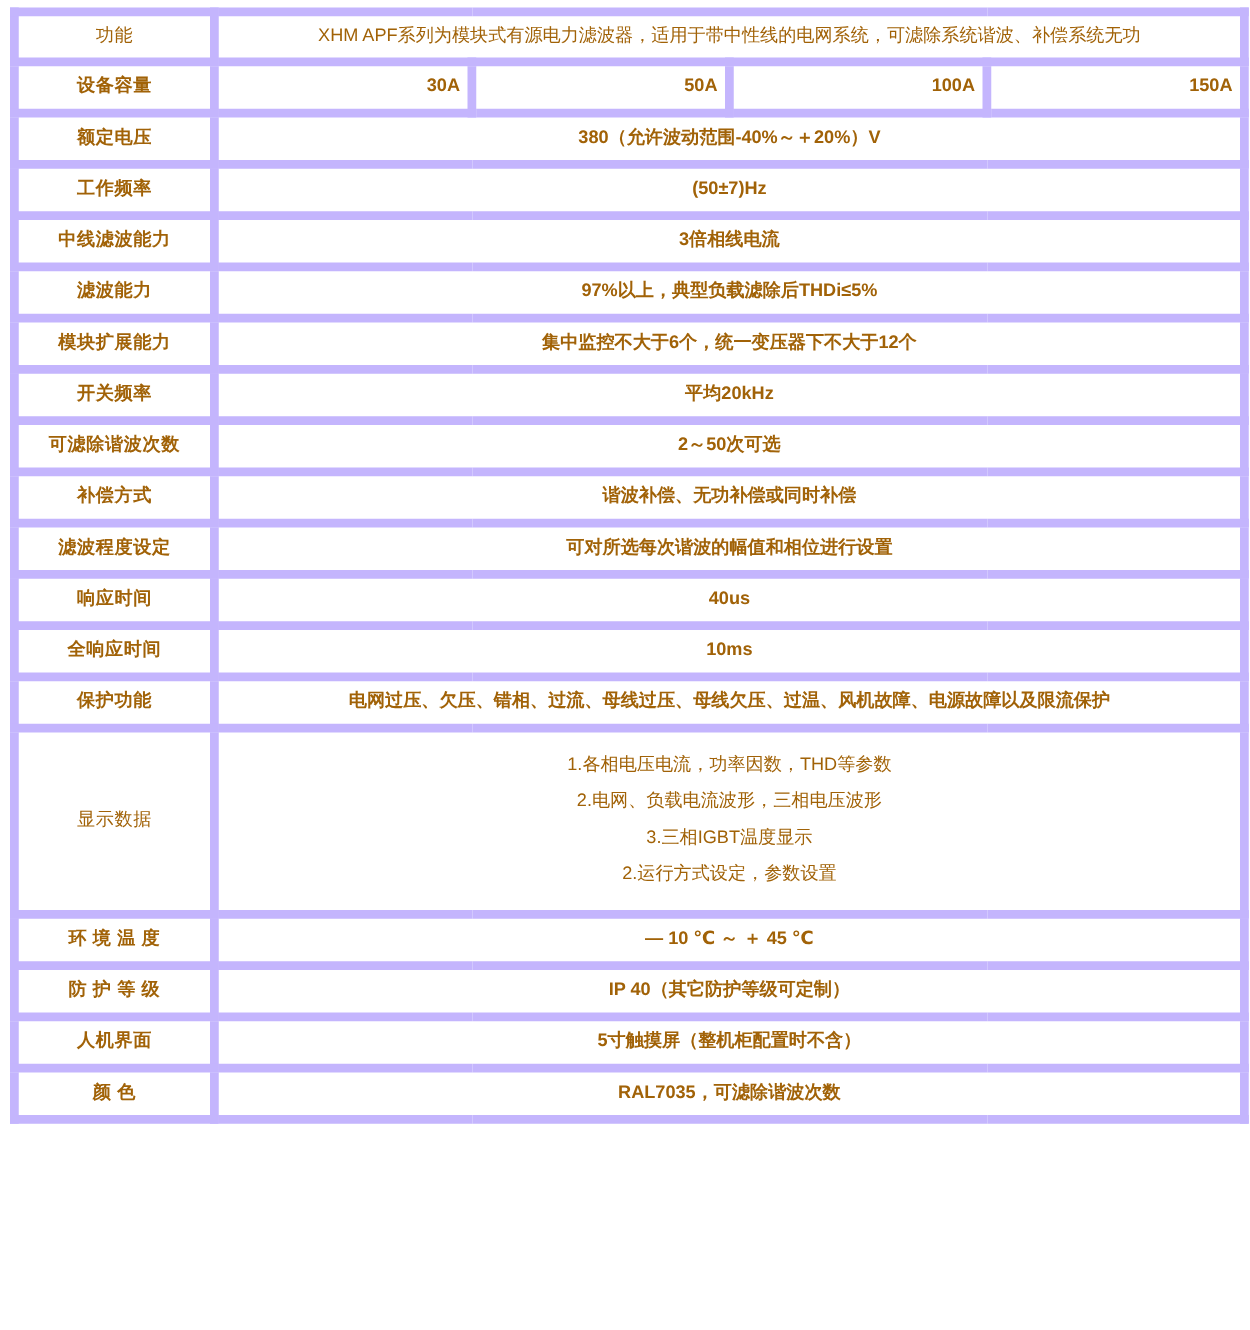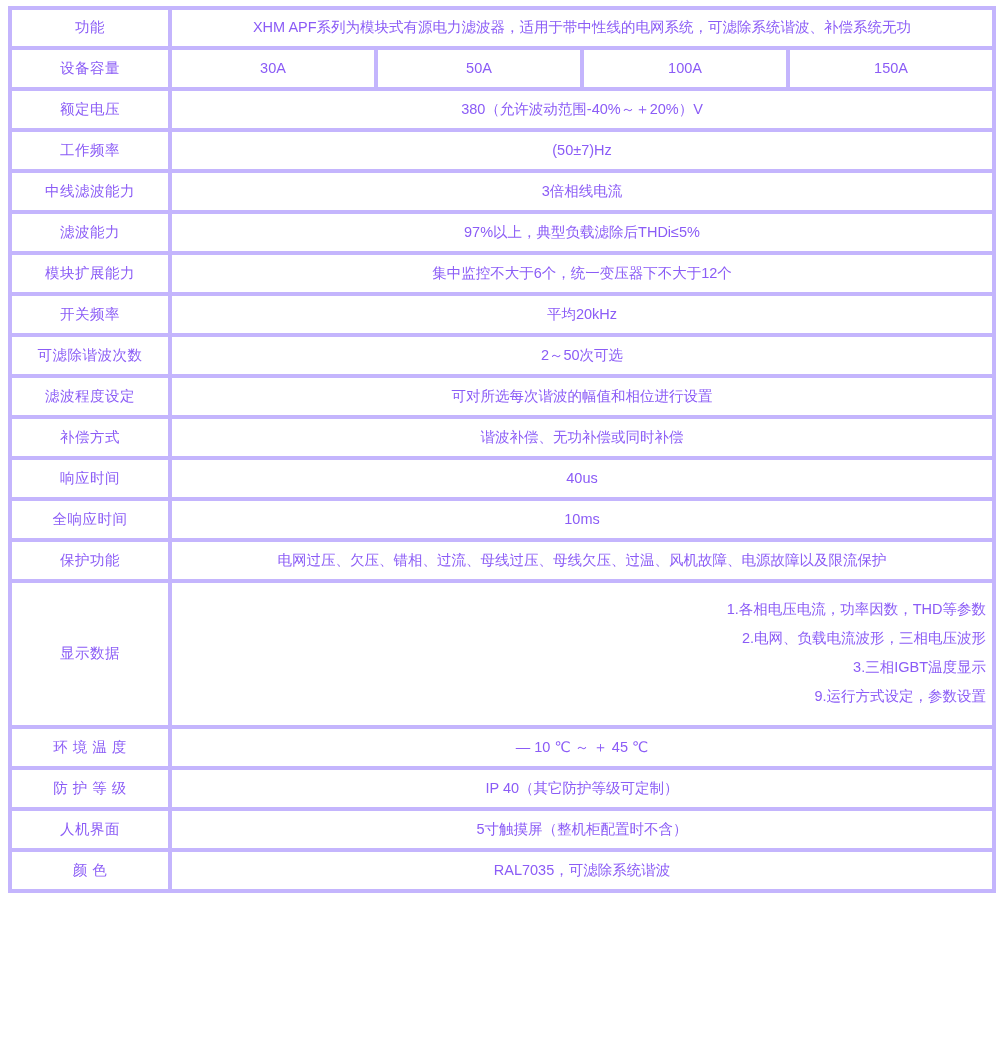--- a/index.html
+++ b/index.html
@@ -19,51 +19,52 @@
     box-sizing: border-box;
     padding: 6px 8px 8px 8px;
   }
   table.spec {
     border-collapse: collapse;
     table-layout: fixed;
     width: 984px;
     margin: 0;
   }
   table.spec td {
-    border: 4px solid #c4b5fd;
+    border: 7px solid #c4b5fd;
     font-size: 14.5px;
     line-height: 1.5;
-    color: #8b5cf6;
+    color: #a16207;
     padding: 0 6px;
     vertical-align: middle;
   }
   td.label {
     width: 160px;
     text-align: center;
     letter-spacing: 0.5px;
   }
   td.value {
     text-align: center;
   }
   .multi {
-    text-align: right;
+    text-align: center;
     padding: 12px 0 14px 0;
     line-height: 2.0;
   }
   .multi div {
     white-space: nowrap;
   }
   .row-h {
     height: 41px;
+    font-weight: bold;
   }
   .row-h-first {
     height: 40px;
   }
   .cap-cell {
-    text-align: center;
+    text-align: right;
   }
   .fn-text {
     font-size: 14.5px;
     white-space: nowrap;
   }
   .spaced {
     letter-spacing: 2.5px;
   }
 </style>
 </head>
@@ -112,61 +113,61 @@
       </tr>
       <tr class="row-h">
         <td class="label">开关频率</td>
         <td class="value" colspan="4">平均20kHz</td>
       </tr>
       <tr class="row-h">
         <td class="label">可滤除谐波次数</td>
         <td class="value" colspan="4">2～50次可选</td>
       </tr>
       <tr class="row-h">
+        <td class="label">补偿方式</td>
+        <td class="value" colspan="4">谐波补偿、无功补偿或同时补偿</td>
+      </tr>
+      <tr class="row-h">
         <td class="label">滤波程度设定</td>
         <td class="value" colspan="4">可对所选每次谐波的幅值和相位进行设置</td>
-      </tr>
-      <tr class="row-h">
-        <td class="label">补偿方式</td>
-        <td class="value" colspan="4">谐波补偿、无功补偿或同时补偿</td>
       </tr>
       <tr class="row-h">
         <td class="label">响应时间</td>
         <td class="value" colspan="4">40us</td>
       </tr>
       <tr class="row-h">
         <td class="label">全响应时间</td>
         <td class="value" colspan="4">10ms</td>
       </tr>
       <tr class="row-h">
         <td class="label">保护功能</td>
         <td class="value fn-text" colspan="4">电网过压、欠压、错相、过流、母线过压、母线欠压、过温、风机故障、电源故障以及限流保护</td>
       </tr>
       <tr>
         <td class="label">显示数据</td>
         <td class="value" colspan="4">
           <div class="multi">
             <div>1.各相电压电流，功率因数，THD等参数</div>
             <div>2.电网、负载电流波形，三相电压波形</div>
             <div>3.三相IGBT温度显示</div>
-            <div>9.运行方式设定，参数设置</div>
+            <div>2.运行方式设定，参数设置</div>
           </div>
         </td>
       </tr>
       <tr class="row-h">
         <td class="label">环 境 温 度</td>
         <td class="value" colspan="4">— 10 ℃ ～ ＋ 45 ℃</td>
       </tr>
       <tr class="row-h">
         <td class="label">防 护 等 级</td>
         <td class="value" colspan="4">IP 40（其它防护等级可定制）</td>
       </tr>
       <tr class="row-h">
         <td class="label">人机界面</td>
         <td class="value" colspan="4">5寸触摸屏（整机柜配置时不含）</td>
       </tr>
       <tr class="row-h">
         <td class="label">颜 色</td>
-        <td class="value" colspan="4">RAL7035，可滤除系统谐波</td>
+        <td class="value" colspan="4">RAL7035，可滤除谐波次数</td>
       </tr>
     </tbody>
   </table>
 </div>
 
 </body></html>

